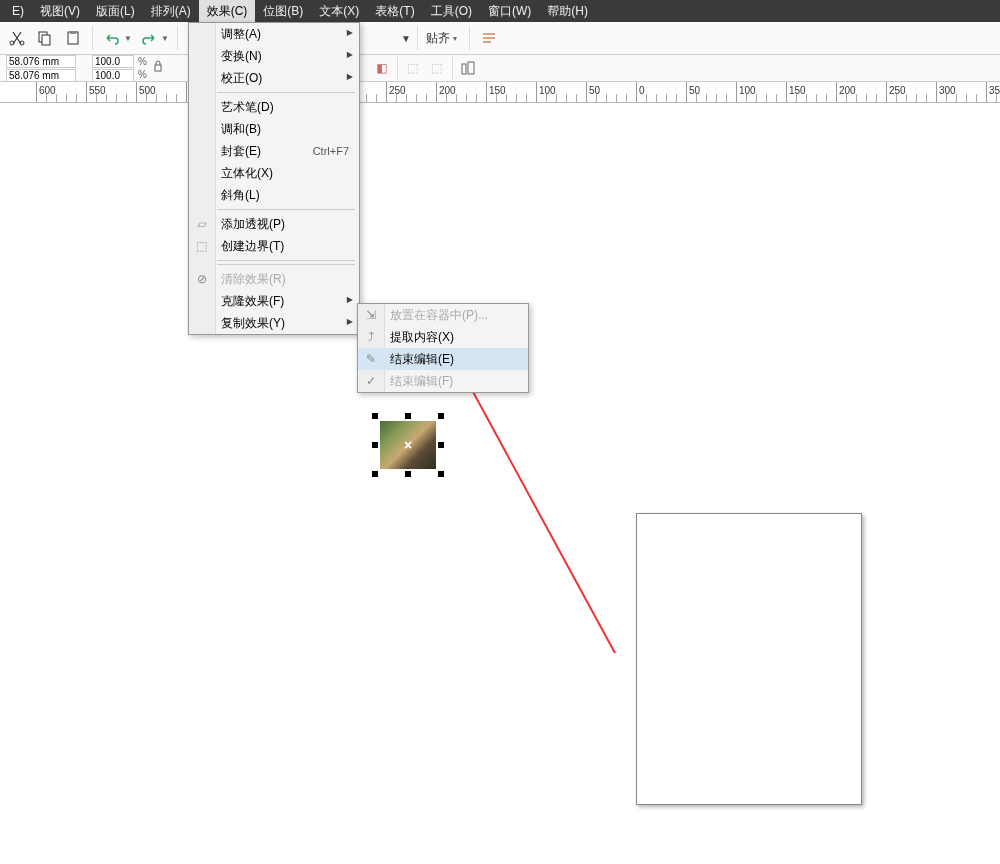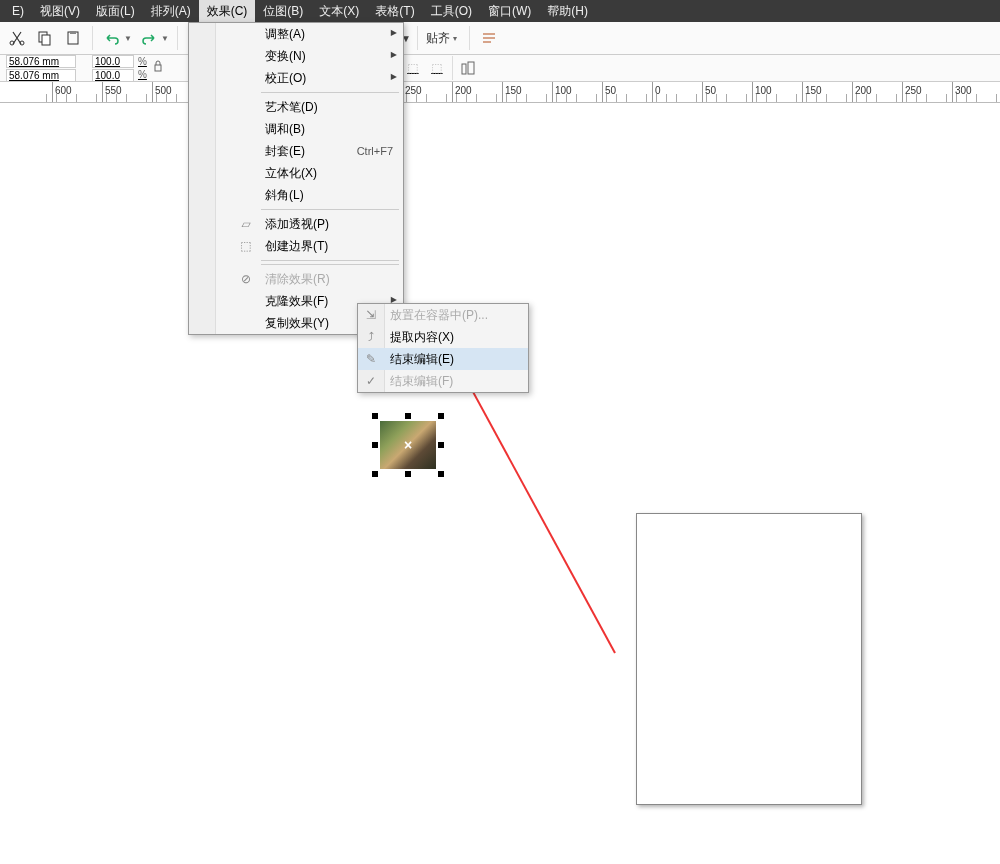--- a/index.html
+++ b/index.html
@@ -5,42 +5,42 @@
 html,body{margin:0;padding:0;width:1000px;height:864px;font-family:"Microsoft YaHei",Arial,sans-serif;font-size:12px;background:#fff;overflow:hidden;}
 .menubar{height:22px;background:#3a3a3a;display:flex;align-items:center;padding:0 4px;}
 .menubar .m{color:#eee;padding:2px 8px;height:18px;line-height:18px;cursor:default;}
 .menubar .m.sel{background:#e0e0e0;color:#000;}
 .toolbar1{height:32px;border-bottom:1px solid #ccc;display:flex;align-items:center;padding:0 6px;gap:6px;background:#fafafa;}
 .sep{width:1px;height:24px;background:#ddd;margin:0 2px;}
 .tbtn{width:22px;height:22px;display:flex;align-items:center;justify-content:center;color:#444;}
 .tbtn svg{width:16px;height:16px;}
 .undo,.redo{display:flex;align-items:center;}
 .drop{width:8px;color:#666;font-size:8px;margin-left:1px;}
-.toolbar2{height:26px;border-bottom:1px solid #ccc;display:flex;align-items:center;padding:0 6px;gap:2px;background:#fafafa;text-decoration:underline;}
+.toolbar2{height:26px;border-bottom:1px solid #ccc;display:flex;align-items:center;padding:0 6px;gap:2px;background:#fafafa;}
 .coord{display:flex;flex-direction:column;gap:1px;margin-right:6px;}
 .coord input{width:64px;height:11px;font-size:10px;border:1px solid #ccc;padding:0 2px;}
 .pct{display:flex;flex-direction:column;gap:1px;margin-right:2px;margin-left:8px;}
 .pct input{width:36px;height:11px;font-size:10px;border:1px solid #ccc;padding:0 2px;}
 .unit{display:flex;flex-direction:column;font-size:10px;color:#666;gap:2px;}
 .lockbtn{width:18px;height:26px;display:flex;align-items:center;justify-content:center;}
 .ruler-area{position:relative;height:20px;background:#fff;border-bottom:1px solid #bbb;overflow:hidden;}
 .ruler{position:absolute;left:0;right:0;top:0;height:20px;}
-.tick{position:absolute;top:0;height:20px;border-left:1px solid #999;margin-left:16px;}
+.tick{position:absolute;top:0;height:20px;border-left:1px solid #999;}
 .tick span{position:absolute;top:3px;left:2px;font-size:10px;color:#333;}
 .stick{position:absolute;top:12px;height:8px;border-left:1px solid #aaa;}
 .canvas{position:relative;width:1000px;height:764px;background:#fff;}
 .page{position:absolute;left:636px;top:410px;width:224px;height:290px;background:#fff;border:1px solid #888;box-shadow:2px 2px 4px rgba(0,0,0,.3);}
 .selobj{position:absolute;left:372px;top:310px;width:72px;height:64px;}
 .selimg{position:absolute;left:8px;top:8px;width:56px;height:48px;background:linear-gradient(135deg,#4a6b3a 0%,#8fa05a 30%,#c9a872 50%,#5d4a36 70%,#2d3020 100%);}
 .selimg .x{position:absolute;left:50%;top:50%;transform:translate(-50%,-50%);color:#fff;font-size:14px;font-weight:bold;}
 .handle{position:absolute;width:6px;height:6px;background:#000;}
 .h-tl{left:0;top:0}.h-tm{left:33px;top:0}.h-tr{right:0;top:0}
 .h-ml{left:0;top:29px}.h-mr{right:0;top:29px}
 .h-bl{left:0;bottom:0}.h-bm{left:33px;bottom:0}.h-br{right:0;bottom:0}
-.dropdown{position:absolute;left:188px;top:22px;width:170px;background:#f4f4f4;border:1px solid #999;box-shadow:2px 2px 6px rgba(0,0,0,.25);padding-left:44px;}
+.dropdown{position:absolute;left:188px;top:22px;width:170px;background:#f4f4f4;border:1px solid #999;box-shadow:2px 2px 6px rgba(0,0,0,.25);}
 .dropdown .iconcol{position:absolute;left:0;top:0;bottom:0;width:26px;background:#eee;border-right:1px solid #ddd;}
 .dd-item{position:relative;height:22px;display:flex;align-items:center;padding-left:32px;padding-right:10px;cursor:default;}
 .dd-item.arrow::after{content:"▶";position:absolute;right:6px;top:5px;font-size:8px;color:#444;}
 .dd-item.hl{background:#d6e5f3;}
 .dd-item .sc{margin-left:auto;color:#555;font-size:11px;}
 .dd-item.dis{color:#aaa;}
 .dd-sep{height:1px;background:#ccc;margin:3px 4px 3px 28px;}
 .dd-item .ic{position:absolute;left:5px;top:3px;width:16px;height:16px;color:#888;font-size:12px;display:flex;align-items:center;justify-content:center;}
 .submenu{position:absolute;left:357px;top:303px;width:170px;background:#f4f4f4;border:1px solid #999;box-shadow:2px 2px 6px rgba(0,0,0,.25);}
 .submenu .iconcol{position:absolute;left:0;top:0;bottom:0;width:26px;background:#eee;border-right:1px solid #ddd;}

